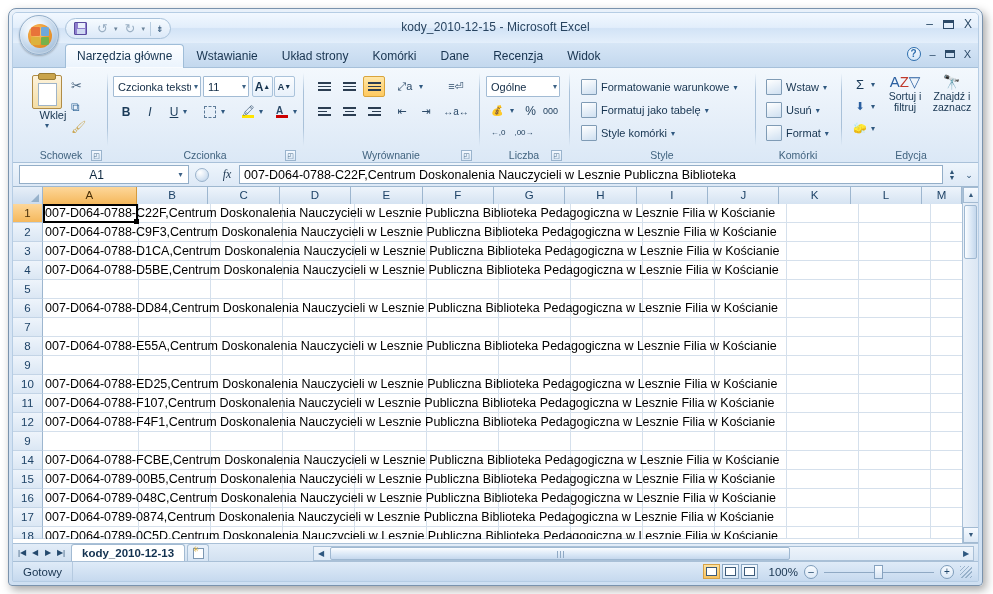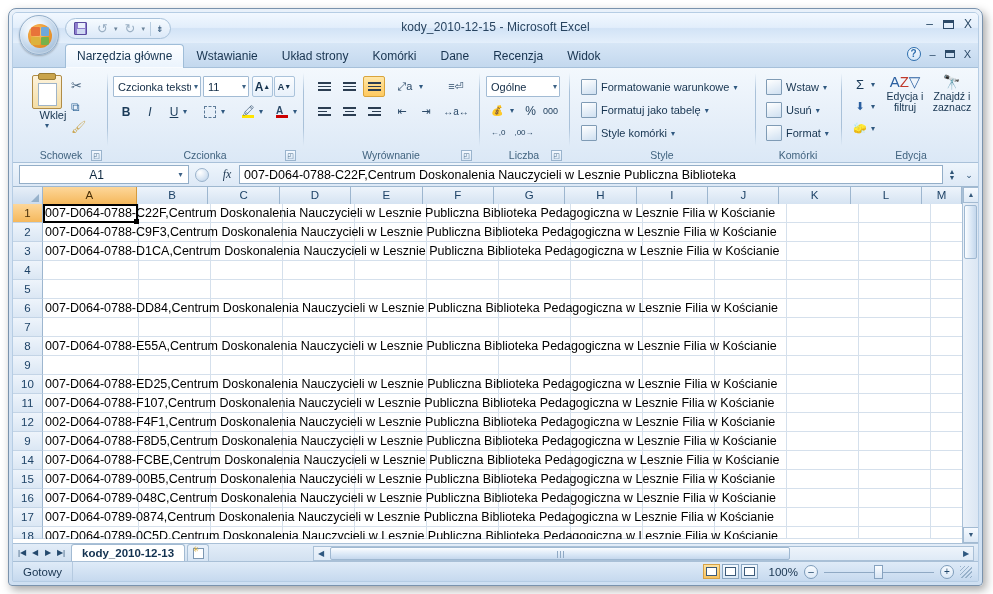--- a/index.html
+++ b/index.html
@@ -575,21 +575,21 @@
                 <span style="font-size:11px;color:#2a5fa0;">⬇</span>
               </div>
         <span style="position:absolute;left:26px;top:31px;font-size:8px;color:#2f5880;">▾</span>
         <div class="sqbtn" style="position:absolute;left:4px;top:47px;">
                 <span style="font-size:11px;color:#6b8aa6;">🧽</span>
               </div>
         <span style="position:absolute;left:26px;top:53px;font-size:8px;color:#2f5880;">▾</span>
 
         <div style="position:absolute;left:38px;top:2px;width:44px;text-align:center;">
           <div style="font-size:15px;color:#2a5fa0;line-height:18px;">A<span style="color:#c0392b">Z</span>▽</div>
-          <div style="font-size:10.5px;color:#15334f;line-height:11px;">Edycja i</div>
+          <div style="font-size:10.5px;color:#15334f;line-height:11px;">Sortuj i</div>
           <div style="font-size:10.5px;color:#15334f;line-height:11px;">filtruj</div>
         </div>
         <div style="position:absolute;left:84px;top:2px;width:46px;text-align:center;">
           <div style="font-size:14px;color:#3b5f82;line-height:18px;">🔭</div>
           <div style="font-size:10.5px;color:#15334f;line-height:11px;">Znajdź i</div>
           <div style="font-size:10.5px;color:#15334f;line-height:11px;">zaznacz</div>
         </div>
       </div>
       <div class="glabel">Edycja</div>
     </div>
@@ -700,20 +700,21 @@
                 <div class="vline" style="left: 311px;"></div>
                 <div class="vline" style="left: 383px;"></div>
                 <div class="vline" style="left: 455px;"></div>
                 <div class="vline" style="left: 527px;"></div>
                 <div class="vline" style="left: 599px;"></div>
                 <div class="vline" style="left: 671px;"></div>
                 <div class="vline" style="left: 743px;"></div>
                 <div class="vline" style="left: 815px;"></div>
                 <div class="vline" style="left: 887px;"></div>
                 <div class="vline" style="left: 927px;"></div>
+                <div class="celltext">007-D064-0788-D5BE,Centrum Doskonalenia Nauczycieli w Lesznie Publiczna Biblioteka Pedagogiczna w Lesznie Filia w Kościanie</div>
               </div>
             </div>
             <div class="row">
               <div class="rh">5</div>
               <div class="cells">
                 <div class="vline" style="left: 95px;"></div>
                 <div class="vline" style="left: 167px;"></div>
                 <div class="vline" style="left: 239px;"></div>
                 <div class="vline" style="left: 311px;"></div>
                 <div class="vline" style="left: 383px;"></div>
@@ -848,40 +849,39 @@
                 <div class="vline" style="left: 311px;"></div>
                 <div class="vline" style="left: 383px;"></div>
                 <div class="vline" style="left: 455px;"></div>
                 <div class="vline" style="left: 527px;"></div>
                 <div class="vline" style="left: 599px;"></div>
                 <div class="vline" style="left: 671px;"></div>
                 <div class="vline" style="left: 743px;"></div>
                 <div class="vline" style="left: 815px;"></div>
                 <div class="vline" style="left: 887px;"></div>
                 <div class="vline" style="left: 927px;"></div>
-                <div class="celltext">002-D064-0788-F4F1,Centrum Doskonalenia Nauczycieli w Lesznie Publiczna Biblioteka Pedagogiczna w Lesznie Filia w Kościanie</div>
+                <div class="celltext">007-D064-0788-F4F1,Centrum Doskonalenia Nauczycieli w Lesznie Publiczna Biblioteka Pedagogiczna w Lesznie Filia w Kościanie</div>
               </div>
             </div>
             <div class="row">
               <div class="rh">9</div>
               <div class="cells">
                 <div class="vline" style="left: 95px;"></div>
                 <div class="vline" style="left: 167px;"></div>
                 <div class="vline" style="left: 239px;"></div>
                 <div class="vline" style="left: 311px;"></div>
                 <div class="vline" style="left: 383px;"></div>
                 <div class="vline" style="left: 455px;"></div>
                 <div class="vline" style="left: 527px;"></div>
                 <div class="vline" style="left: 599px;"></div>
                 <div class="vline" style="left: 671px;"></div>
                 <div class="vline" style="left: 743px;"></div>
                 <div class="vline" style="left: 815px;"></div>
                 <div class="vline" style="left: 887px;"></div>
                 <div class="vline" style="left: 927px;"></div>
-                <div class="celltext">007-D064-0788-F8D5,Centrum Doskonalenia Nauczycieli w Lesznie Publiczna Biblioteka Pedagogiczna w Lesznie Filia w Kościanie</div>
               </div>
             </div>
             <div class="row">
               <div class="rh">14</div>
               <div class="cells">
                 <div class="vline" style="left: 95px;"></div>
                 <div class="vline" style="left: 167px;"></div>
                 <div class="vline" style="left: 239px;"></div>
                 <div class="vline" style="left: 311px;"></div>
                 <div class="vline" style="left: 383px;"></div>

